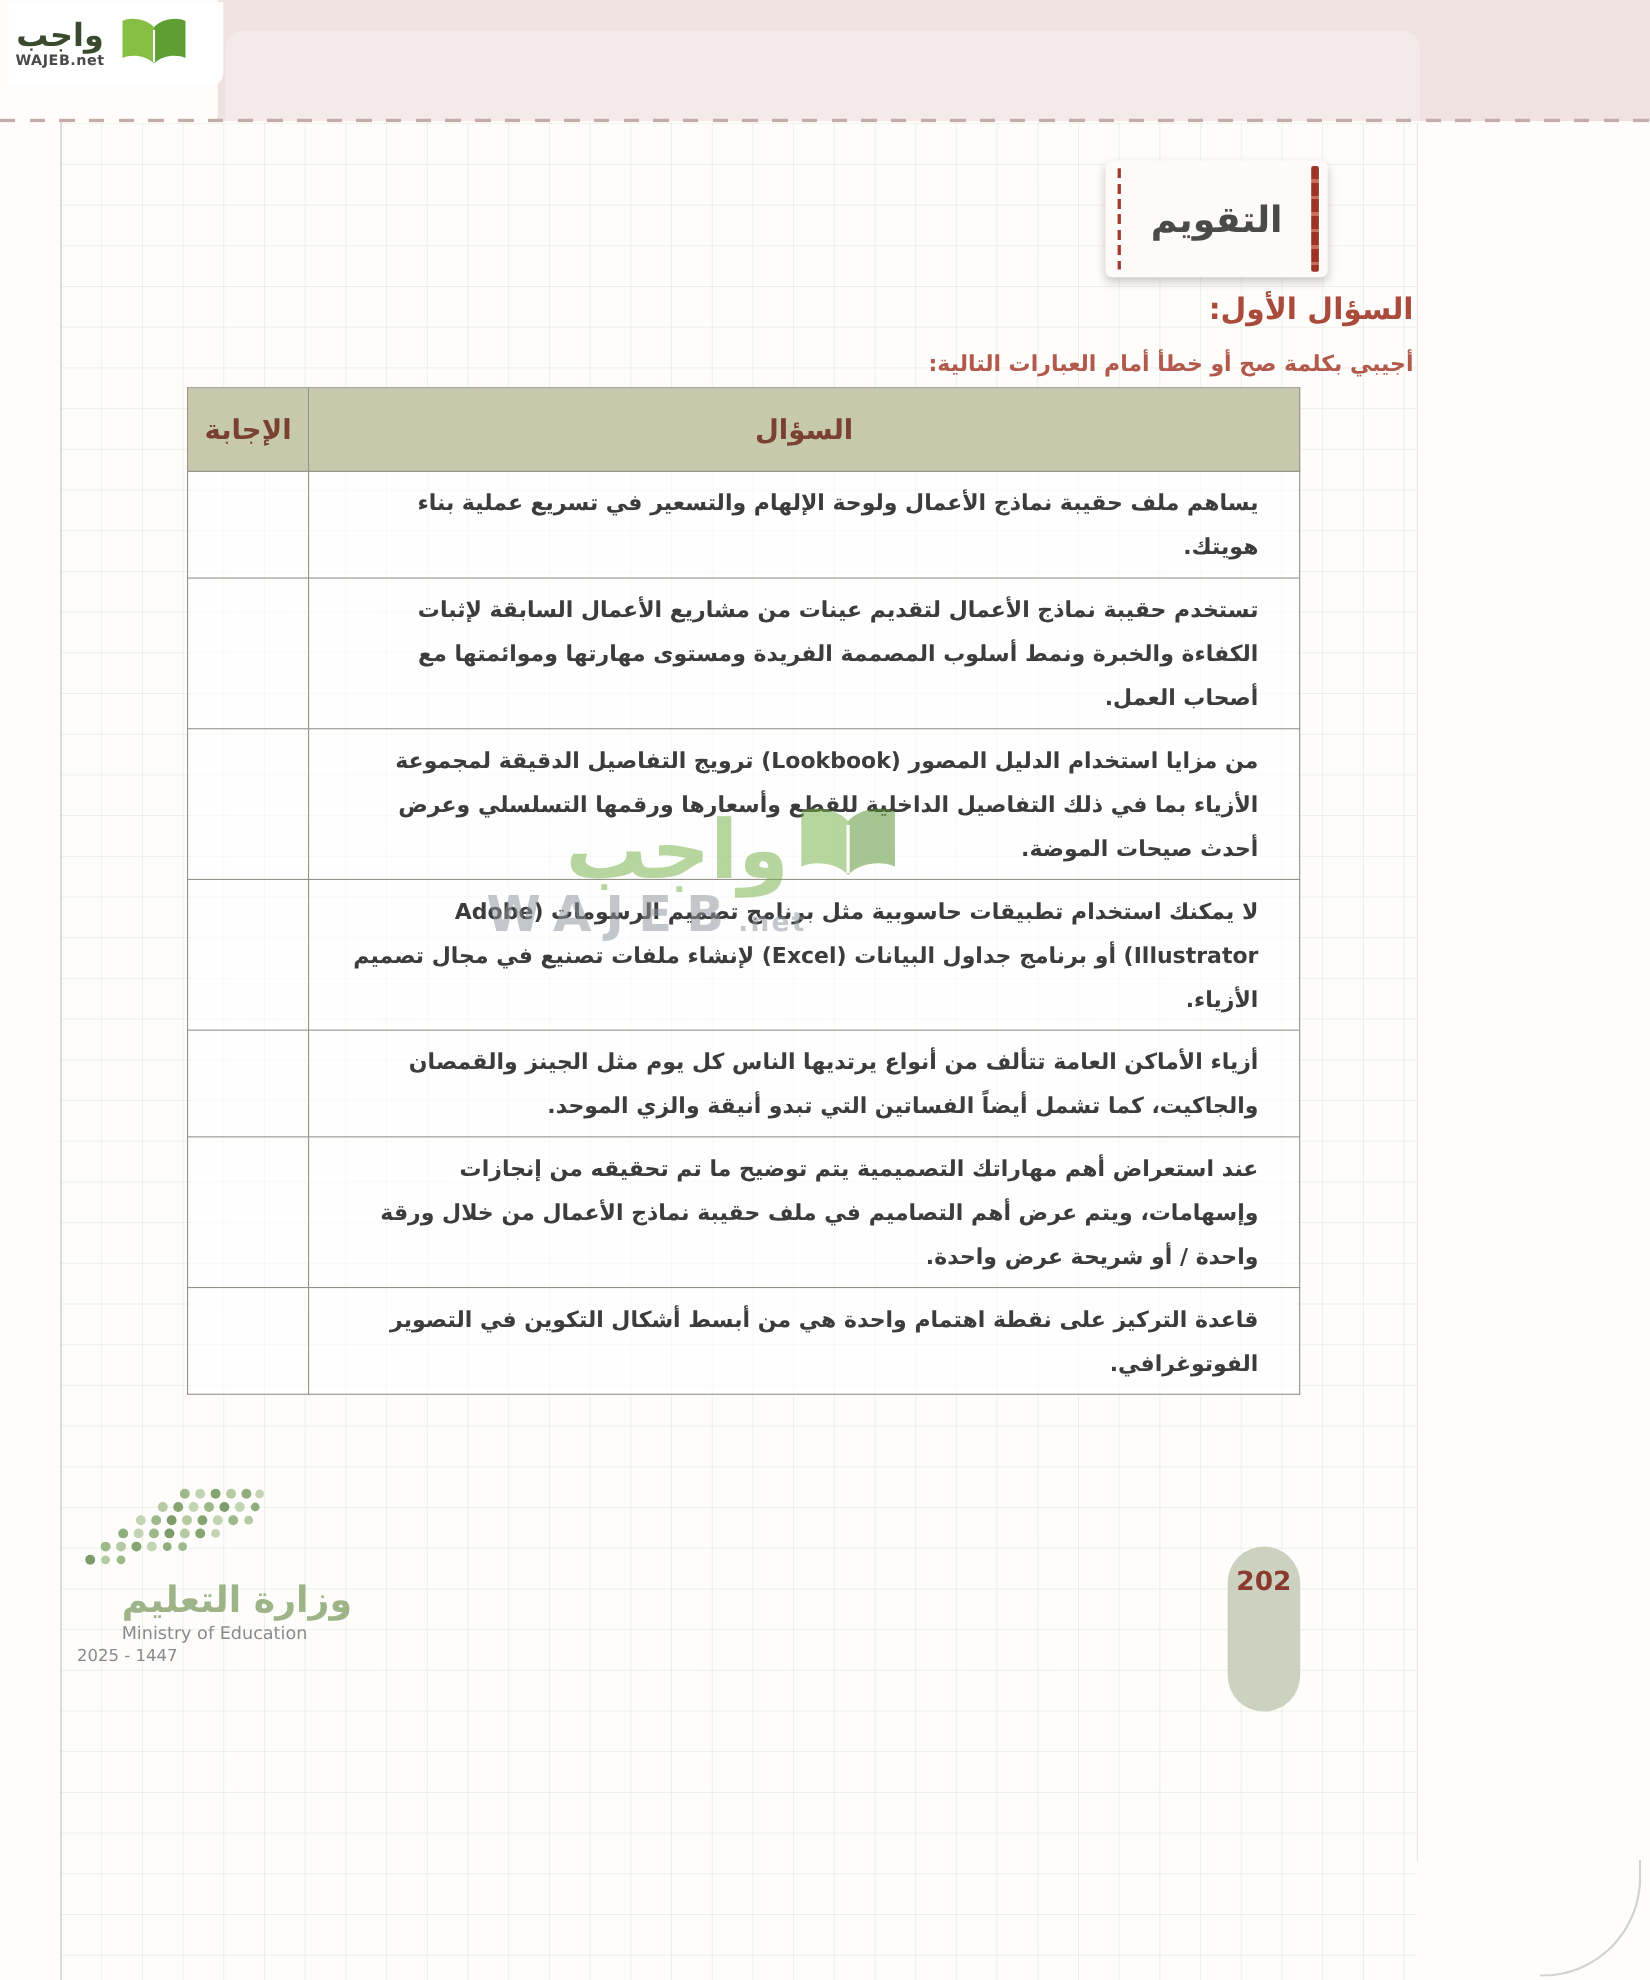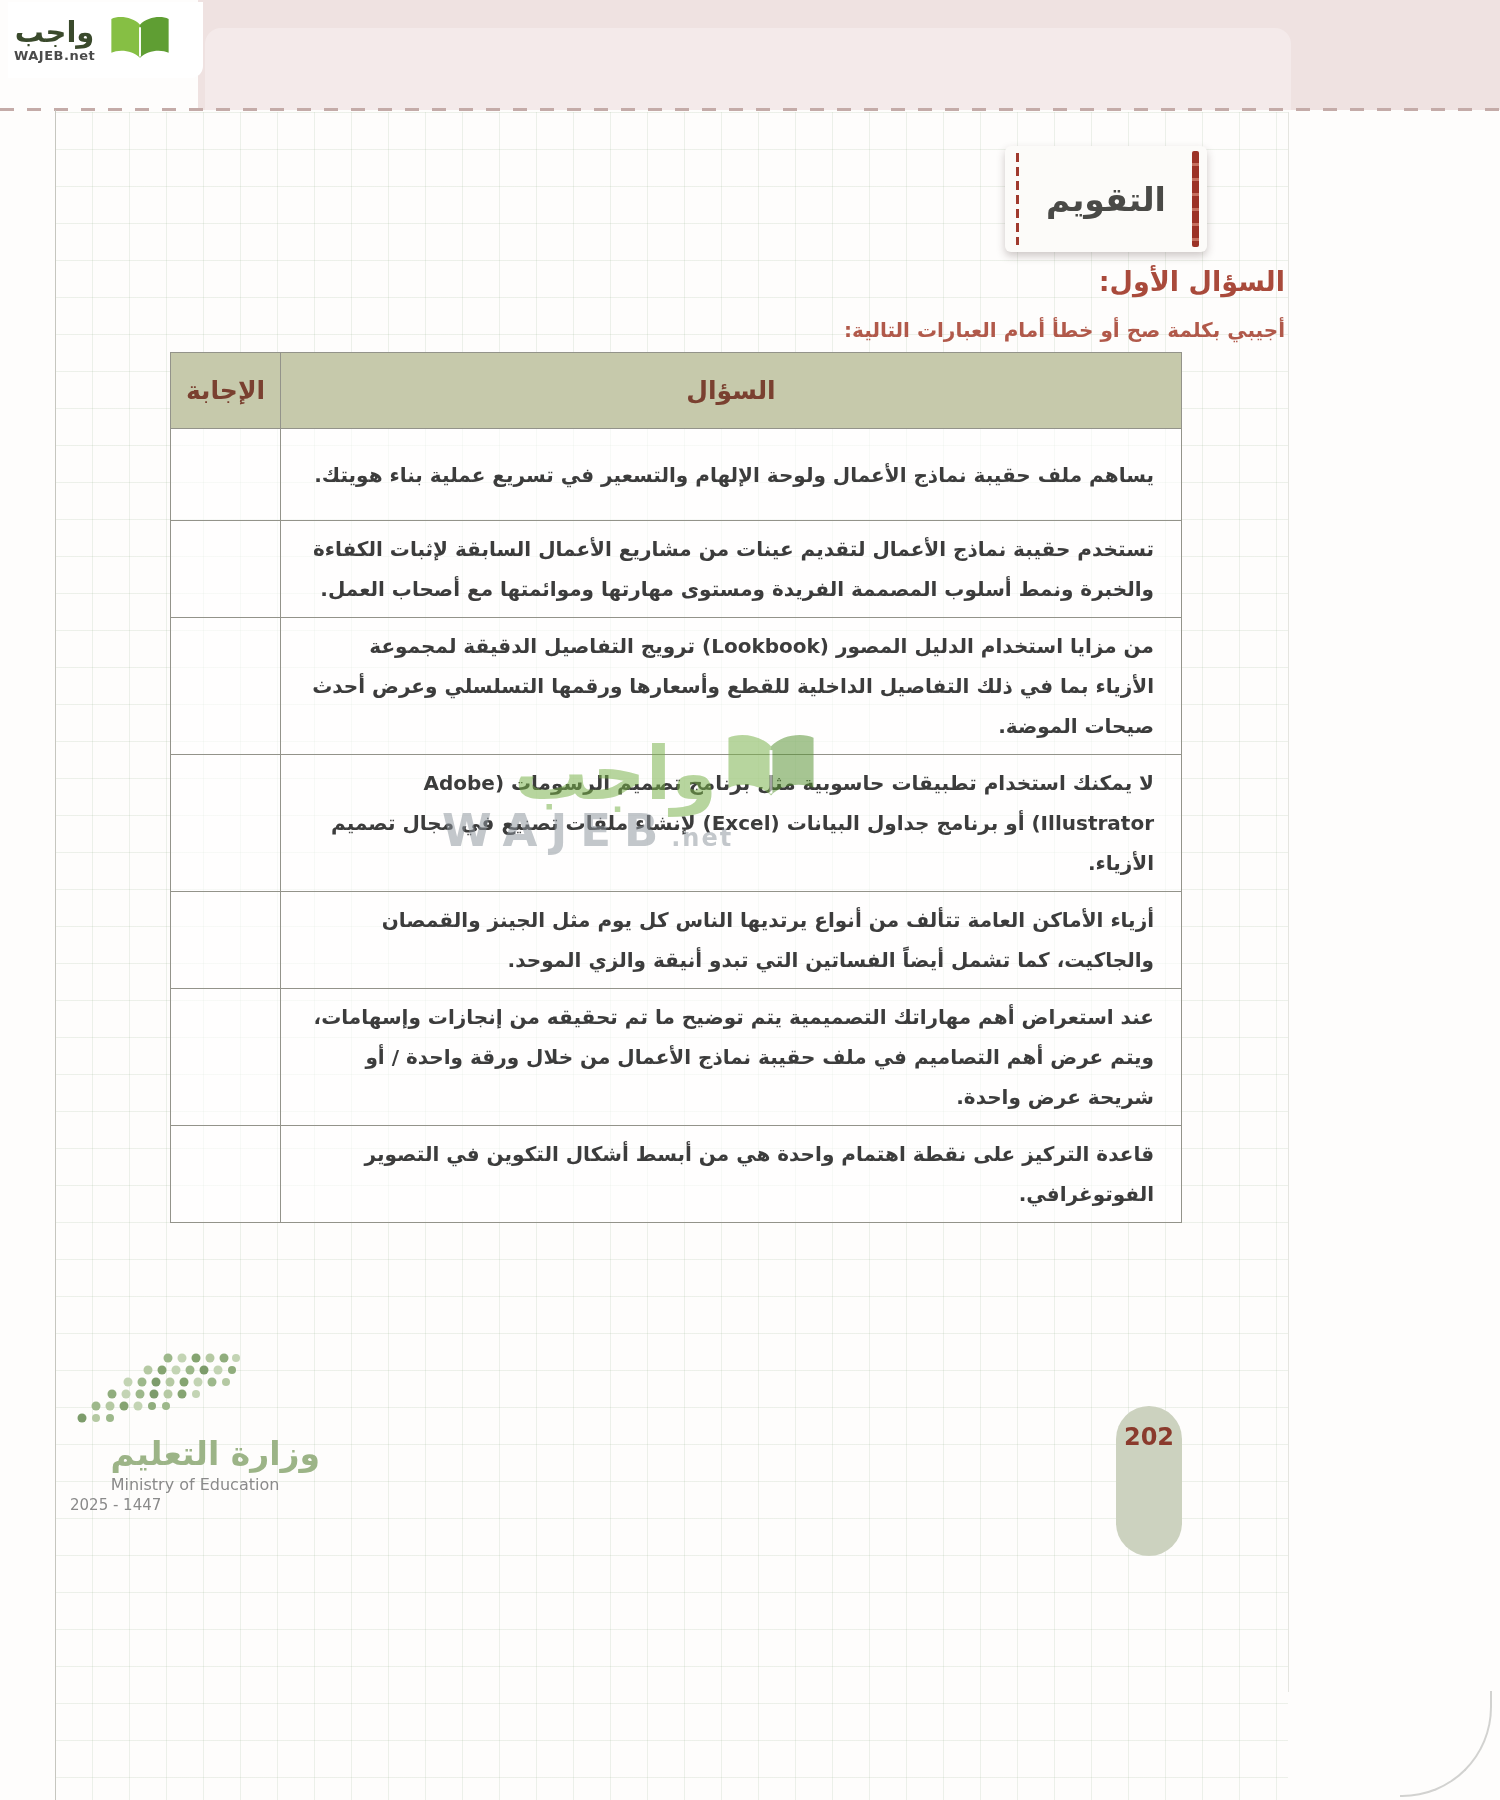--- a/index.html
+++ b/index.html
@@ -47,21 +47,21 @@
     color: #a94a3b; font-size: 27px; font-weight: bold; }
   .q-instruction { position: absolute; right: 215px; top: 302px; direction: rtl; text-align: right;
     color: #b1594a; font-size: 20px; font-weight: bold; margin-top: 16px; }
 
   
   table.qtable { position: absolute; left: 170px; top: 352px; width: 1012px;
     border-collapse: collapse; direction: rtl; background: rgba(255,255,255,0.6); }
   .qtable th, .qtable td { border: 1px solid #93938a; }
   .qtable thead th { background: #c6c9ab; height: 76px; color: #7a4030; font-size: 25px; font-weight: bold; text-align: center; }
   .qtable th.acol, .qtable td.a { width: 110px; }
-  .qtable td.q { padding: 8px 27px; font-size: 20px; font-weight: bold; color: #3c3c3c;
+  .qtable td.q { padding: 8px 37px; font-size: 20px; font-weight: bold; color: #3c3c3c;
     text-align: right; line-height: 2.0; vertical-align: middle; }
 
   
   .watermark { position: absolute; left: 428px; top: 736px; width: 400px; opacity: 0.52; z-index: 5; pointer-events: none; }
   .wm-top { display: flex; align-items: center; justify-content: flex-start; direction: ltr; gap: 2px; padding-left: 86px; }
   .wm-ar { font-size: 74px; font-weight: bold; color: #77b147; line-height: 1; }
   .wm-book { width: 104px; height: 82px; margin-top: -8px; }
   .wm-en { margin-top: -6px; padding-left: 14px; font-size: 45px; font-weight: bold; color: #8d959d; letter-spacing: 13px; }
   .wm-net { font-size: 24px; letter-spacing: 2px; }
 

